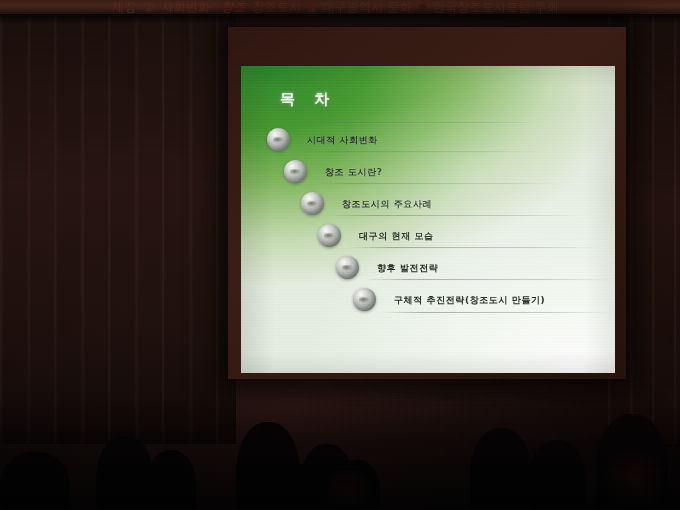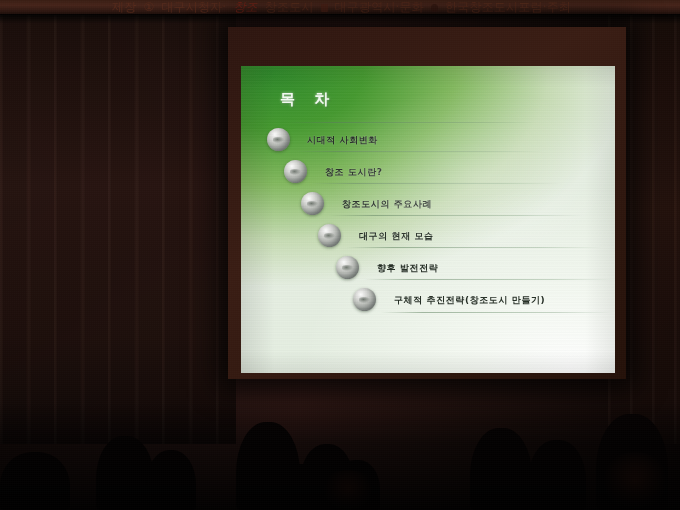--- a/index.html
+++ b/index.html
@@ -246,21 +246,21 @@
 <div id="stage">
 
   <div class="room-wall"></div>
   <div class="curtain-left"></div>
   <div class="curtain-right"></div>
 
   <div class="top-banner">
     <div class="bn-row">
       <span class="bn-txt">제장</span>
       <span class="bn-txt">①</span>
-      <span class="bn-txt">대구시청자·</span>
+      <span class="bn-txt">사회변화·</span>
       <span class="bn-txt red">창조</span>
       <span class="bn-txt">창조도시</span>
       <span class="bn-mark"></span>
       <span class="bn-txt">대구광역시·문화</span>
       <span class="bn-mark dot"></span>
       <span class="bn-txt">한국창조도시포럼·주최</span>
     </div>
   </div>
   <div class="top-banner-shadow"></div>
 

